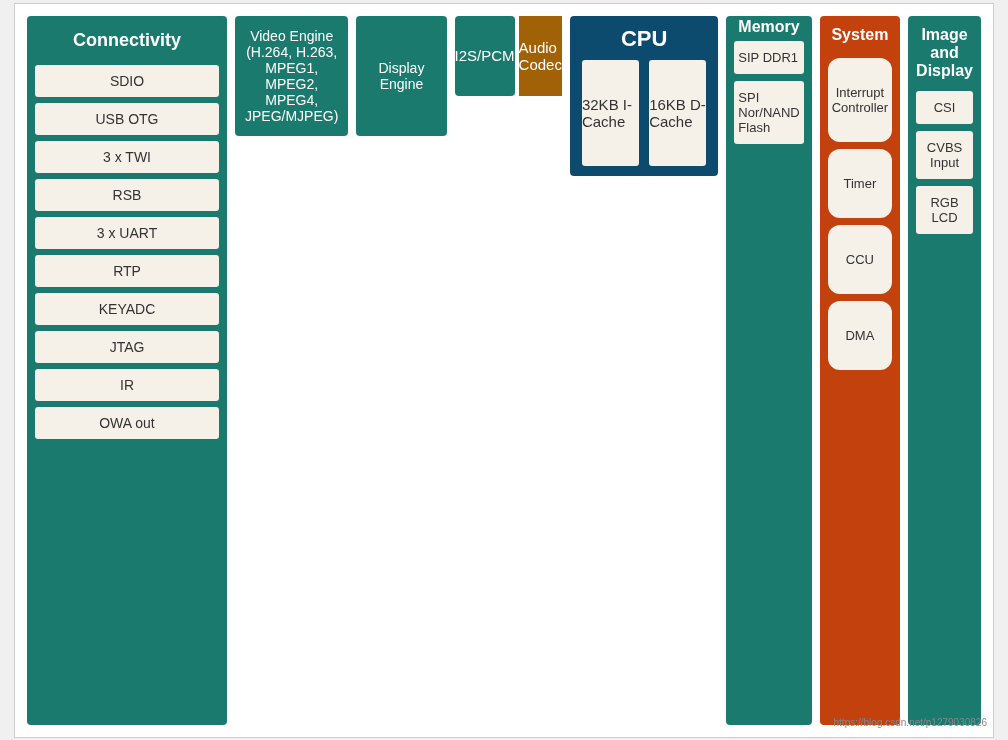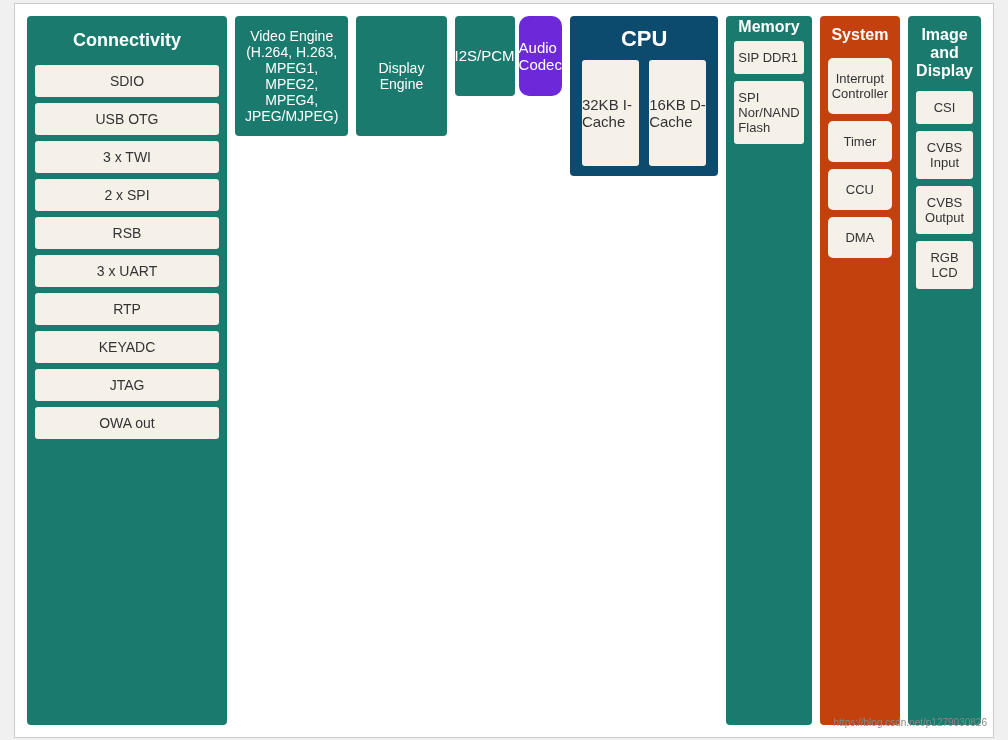--- a/index.html
+++ b/index.html
@@ -100,22 +100,22 @@
       background: #1a7a6e;
       border-radius: 4px;
       display: flex;
       align-items: center;
       justify-content: center;
       color: #fff;
       font-size: 15px;
     }
     .audio-codec-box {
       flex: 1;
-      background: #6d28d9;
-      border-radius: 10px;
+      background: #a16207;
+      border-radius: 0;
       display: flex;
       align-items: center;
       justify-content: center;
       color: #fff;
       font-size: 15px;
     }
 
     
     .cpu-section {
       background: #0c4a6e;
@@ -187,22 +187,22 @@
       border-radius: 4px;
       padding: 10px 8px;
       display: flex;
       flex-direction: column;
       gap: 10px;
     }
     .sys-item {
       background: #f5f0e8;
       color: #333;
       text-align: center;
-      padding: 13px 4px;
-      border-radius: 5px;
+      padding: 27px 4px;
+      border-radius: 12px;
       font-size: 13px;
     }
 
     
     .image-display-section {
       flex: 1;
       background: #1a7a6e;
       border-radius: 4px;
       padding: 10px 8px;
       display: flex;
@@ -231,26 +231,26 @@
 
 <div class="diagram">
 
   <div class="connectivity-col">
     <div class="connectivity-title">Connectivity</div>
 
     <div id="conn-items-container" style="display: flex; flex-direction: column; gap: 6px;">
         <div class="conn-item">SDIO</div>
         <div class="conn-item">USB OTG</div>
         <div class="conn-item">3 x TWI</div>
-        <div class="conn-item">2 x SPI</div>
         <div class="conn-item">RSB</div>
         <div class="conn-item">3 x UART</div>
         <div class="conn-item">RTP</div>
         <div class="conn-item">KEYADC</div>
         <div class="conn-item">JTAG</div>
+        <div class="conn-item">IR</div>
         <div class="conn-item">OWA out</div>
       </div>
   </div>
 
   <div class="right-area">
 
     <div class="top-row">
       <div class="video-engine-box">
         <span style="white-space:pre-line;">Video Engine
 (H.264, H.263, MPEG1, MPEG2,
@@ -300,21 +300,20 @@
             <div class="sys-item">CCU</div>
             <div class="sys-item">DMA</div>
           </div>
       </div>
 
       <div class="image-display-section">
         <div class="section-title">Image and Display</div>
         <div id="image-display-items-container" style="display: flex; flex-direction: column; gap: 7px;">
             <div class="img-item">CSI</div>
             <div class="img-item">CVBS Input</div>
-            <div class="img-item">CVBS Output</div>
             <div class="img-item">RGB LCD</div>
           </div>
       </div>
 
     </div>
   </div>
 
   <div class="watermark">https://blog.csdn.net/p1279030826</div>
 </div>
 

